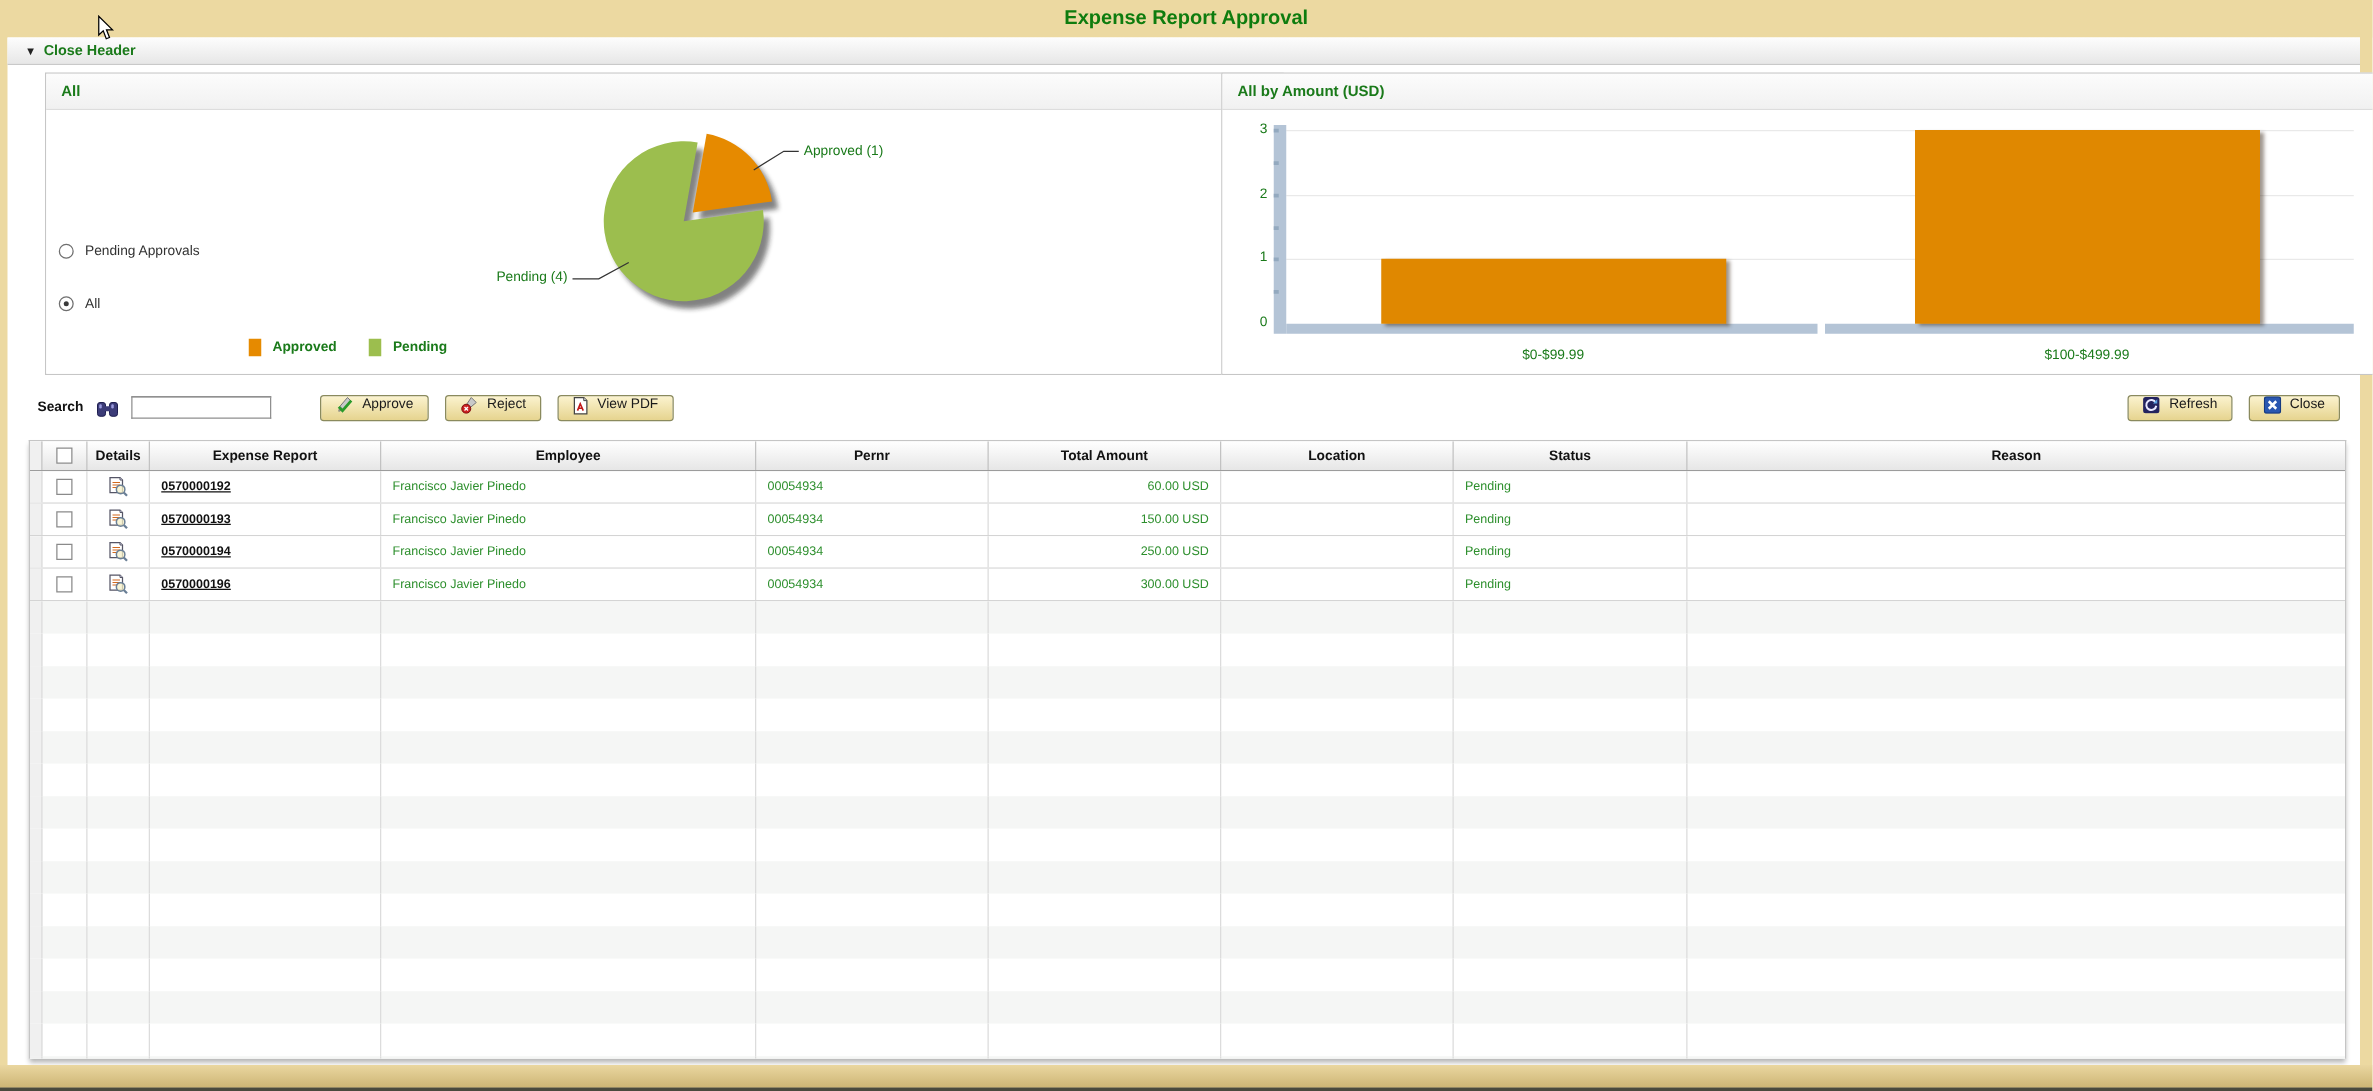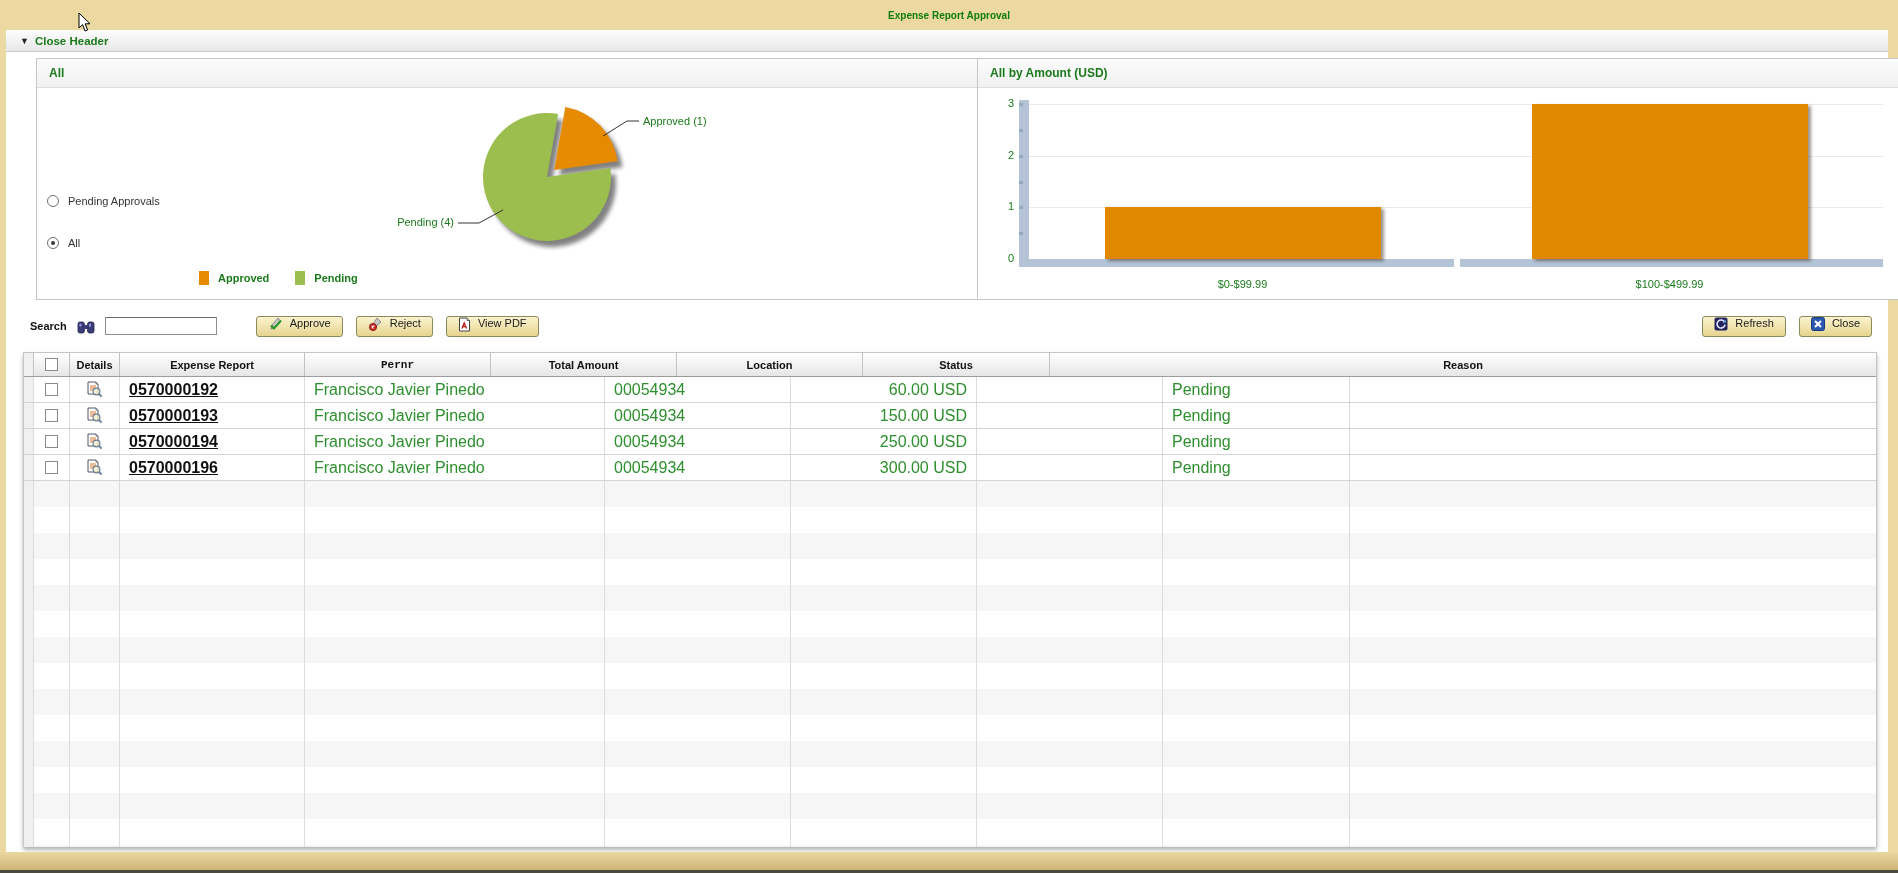--- a/index.html
+++ b/index.html
@@ -16,21 +16,21 @@
     --cell-border:#dcdcdc;
     --row-border:#d4d4d4;
   }
   *{box-sizing:border-box;margin:0;padding:0;}
   html,body{width:1898px;height:873px;overflow:hidden;}
   body{font-family:"Liberation Sans",sans-serif;background:var(--tan);position:relative;}
 
   
   .titlebar{position:absolute;left:0;top:0;width:1898px;height:30px;background:var(--tan);
     display:flex;align-items:center;justify-content:center;}
-  .titlebar .title{color:#0e7c0e;font-size:10px;font-weight:bold;}
+  .titlebar .title{color:#0e7c0e;font-size:16px;font-weight:bold;}
   .cursor{position:absolute;left:78px;top:12px;z-index:50;}
 
   
   .content{position:absolute;left:6px;top:30px;width:1882px;height:822px;background:#fff;}
 
   .closebar{position:absolute;left:0;top:0;width:100%;height:22px;
     background:linear-gradient(#fdfdfd,#e7e7e7);border-bottom:1px solid #c9c9c9;
     display:flex;align-items:center;padding-left:14px;cursor:default;}
   .closebar .tri{font-size:9px;color:#222;margin-right:6px;}
   .closebar .lbl{color:var(--green);font-size:11.5px;font-weight:bold;}
@@ -95,21 +95,21 @@
   .c-emp{width:300px;flex:0 0 auto;padding-left:9px;}
   .c-pernr{width:186px;flex:0 0 auto;padding-left:9px;}
   .c-amt{width:186px;flex:0 0 auto;justify-content:flex-end;padding-right:9px;}
   .c-loc{width:186px;flex:0 0 auto;padding-left:9px;}
   .c-st{width:187px;flex:0 0 auto;padding-left:9px;}
   .c-re{flex:1 1 auto;border-right:none;padding-left:9px;}
   .thead{height:24px;flex:0 0 auto;background:linear-gradient(#ffffff,#e6e6e6);border-bottom:1px solid #9c9c9c;}
   .thead .cell{border-right:1px solid #c2c2c2;justify-content:center;padding:0;
     font-size:11px;font-weight:bold;color:#111;}
   .thead .c-re{border-right:none;}
-  .drow{height:26px;flex:0 0 auto;background:#fff;border-bottom:1px solid var(--row-border);font-size:16px;}
+  .drow{height:26px;flex:0 0 auto;background:#fff;border-bottom:1px solid var(--row-border);font-size:10px;}
   .drow .val{color:var(--green-val);}
   .er-link{color:#111;font-weight:bold;text-decoration:underline;cursor:pointer;}
   .cb{width:13px;height:13px;border:1px solid #8a8a8a;background:#fff;flex:0 0 auto;}
   .stripe{height:26px;flex:0 0 auto;}
   .stripe .cell{border-bottom:none;}
 
   
   .bottombar{position:absolute;left:0;top:852px;width:1898px;height:21px;
     background:linear-gradient(#ead7a0,#cdb575);border-bottom:3px solid #4a4a3e;}
 </style>
@@ -275,21 +275,22 @@
 
   <div class="grid">
 
     <div class="trow thead">
       <div class="cell c-sel"></div>
       <div class="cell c-cb">
         <span class="cb"></span>
       </div>
       <div class="cell c-det">Details</div>
       <div class="cell c-er" style="justify-content:center;">Expense Report</div>
-      <div class="cell c-pernr" style="justify-content:center;font-family:Liberation Mono, monospace;">Pernr</div>
+      <div class="cell c-emp" style="justify-content:center;">Employee</div>
+      <div class="cell c-pernr" style="justify-content:center;">Pernr</div>
       <div class="cell c-amt" style="justify-content:center;">Total Amount</div>
       <div class="cell c-loc" style="justify-content:center;">Location</div>
       <div class="cell c-st" style="justify-content:center;">Status</div>
       <div class="cell c-re" style="justify-content:center;">Reason</div>
     </div>
 
     <div id="data-rows">
   <div class="trow drow">
     <div class="cell c-sel"></div>
     <div class="cell c-cb">

